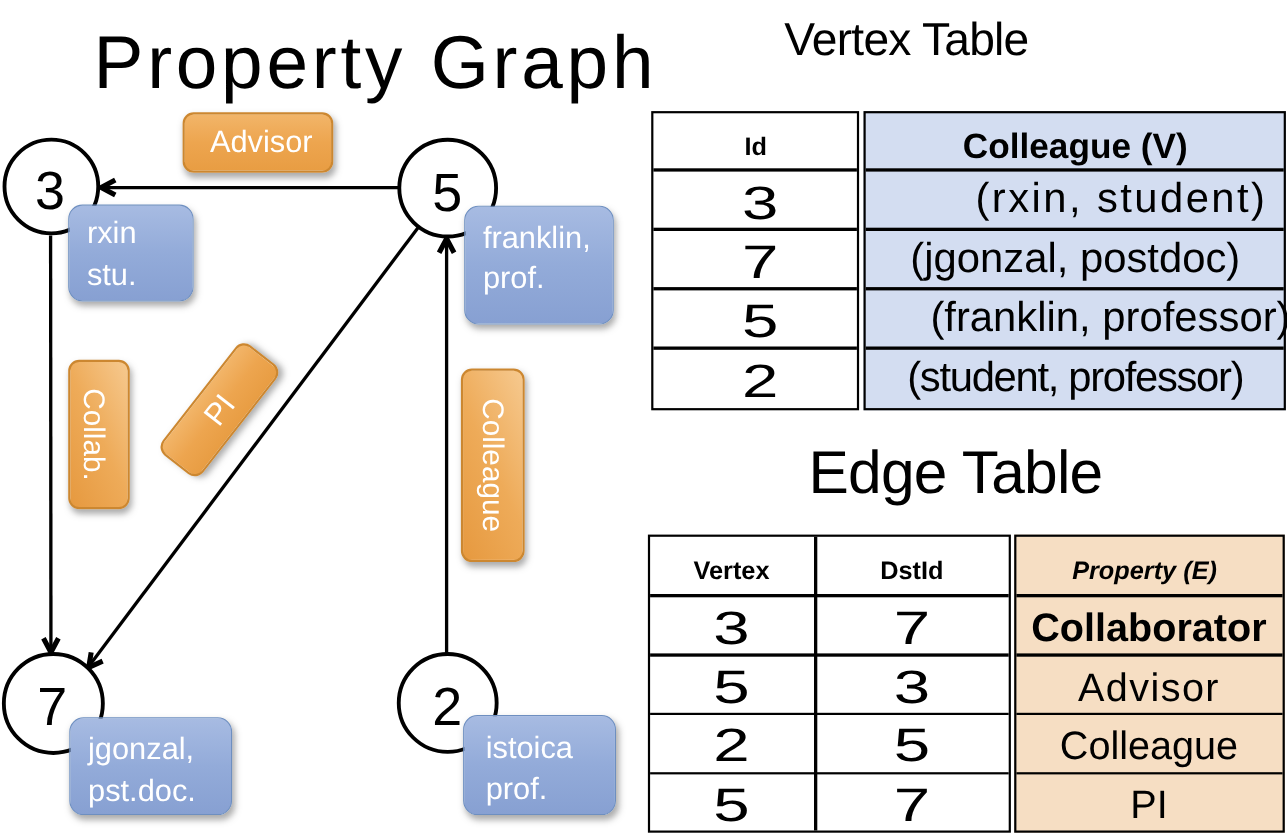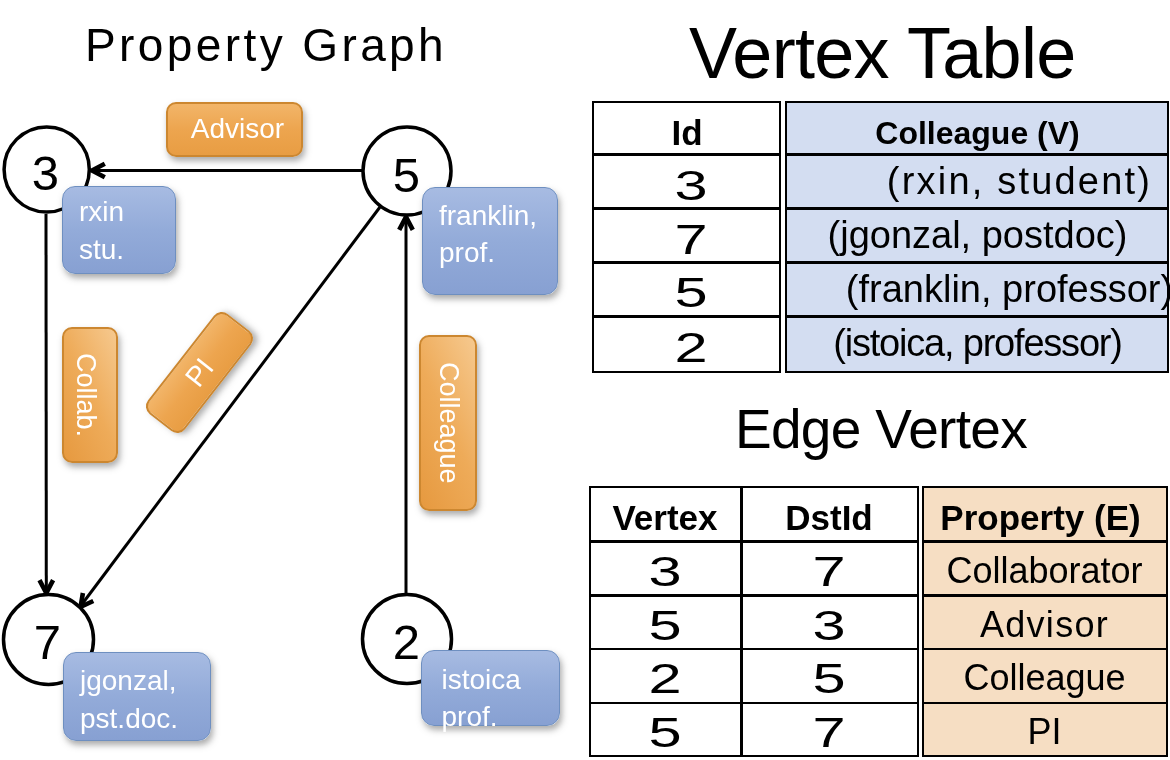--- a/index.html
+++ b/index.html
@@ -22,28 +22,28 @@
         color:#fff;font-size:28px;line-height:37.5px;
         box-sizing:border-box;}
   .vtext{writing-mode:vertical-rl;}
   
   .tpart{position:absolute;border:2.4px solid #000;box-sizing:border-box;}
   .hline{position:absolute;left:0;right:0;height:2.4px;background:#000;}
   .vline{position:absolute;top:0;bottom:0;width:2.4px;background:#000;}
   .cell{position:absolute;display:flex;align-items:center;justify-content:center;
         color:#000;}
   .num{font-size:42.5px;padding-top:4px;transform:scaleX(1.4);}
-  .hdr{font-weight:bold;font-size:35px;padding-top:4px;}
+  .hdr{font-weight:bold;font-size:23px;padding-top:4px;}
 </style>
 </head>
 <body>
 
-  <div class="title" style="left:85px;top:17.6px;font-size:46px;letter-spacing:3.4px;">Property Graph</div>
-  <div class="title" style="left:689px;top:11.5px;font-size:72px;letter-spacing:-0.7px;">Vertex Table</div>
-  <div class="title" style="left:735px;top:396.7px;font-size:55px;letter-spacing:-0.7px;">Edge Vertex</div>
+  <div class="title" style="left:85px;top:17.6px;font-size:68px;letter-spacing:3.4px;">Property Graph</div>
+  <div class="title" style="left:713px;top:11.5px;font-size:42px;letter-spacing:-0.7px;">Vertex Table</div>
+  <div class="title" style="left:735px;top:396.7px;font-size:55px;letter-spacing:-0.7px;">Edge Table</div>
 
   <svg class="abs" style="left:0;top:0;" width="580" height="760" viewBox="0 0 580 760">
     <g stroke="#000" stroke-width="3" fill="none">
       <line x1="362" y1="170.5" x2="94" y2="170.5"></line>
       <line x1="46" y1="214" x2="46.3" y2="591"></line>
       <line x1="406" y1="595" x2="406" y2="219"></line>
       <line x1="380" y1="207" x2="80.6" y2="606"></line>
     </g>
 
     <g stroke="#000" stroke-width="4.6" fill="none" stroke-linecap="butt" stroke-linejoin="miter">
@@ -71,21 +71,21 @@
     <span class="vtext" style="position:relative;left:-5px;">Collab.</span>
   </div>
   <div class="obox" style="left:419px;top:335px;width:58px;height:176px;font-size:27px;background:linear-gradient(245deg,#f6c98f 0%,#eeab59 50%,#e6993f 100%);">
     <span class="vtext">Colleague</span>
   </div>
   <div class="obox" style="left:136px;top:349px;width:127px;height:47px;transform:rotate(-52deg);">PI</div>
 
   <div class="bbox" style="left:62px;top:185.5px;width:114px;height:88px;padding:6.5px 0 0 16px;">rxin<br>stu.</div>
   <div class="bbox" style="left:422px;top:187px;width:136px;height:108px;padding:8.5px 0 0 16px;">franklin,<br>prof.</div>
   <div class="bbox" style="left:63px;top:651.5px;width:148px;height:89px;padding:9.5px 0 0 16px;">jgonzal,<br>pst.doc.</div>
-  <div class="bbox" style="left:420.5px;top:649.7px;width:139.5px;height:76px;padding:10px 0 0 20px;">istoica<br>prof.</div>
+  <div class="bbox" style="left:420.5px;top:649.7px;width:139.5px;height:91px;padding:10px 0 0 20px;">istoica<br>prof.</div>
 
   <div class="tpart" style="left:592.3px;top:101.1px;width:189.2px;height:271.6px;">
     <div class="hline" style="top:50.4px;"></div>
     <div class="hline" style="top:104.4px;"></div>
     <div class="hline" style="top:158.3px;"></div>
     <div class="hline" style="top:212.2px;"></div>
   </div>
   <div class="tpart" style="left:785.3px;top:101.1px;width:384px;height:271.6px;background:#d3ddf1;">
     <div class="hline" style="top:50.4px;"></div>
     <div class="hline" style="top:104.4px;"></div>
@@ -95,43 +95,43 @@
 
   <div class="cell hdr" style="left:593px;top:102px;width:188px;height:54px;">Id</div>
   <div class="cell num" style="left:593px;top:154.6px;width:188px;height:54px;transform:translateX(4px) scaleX(1.4);">3</div>
   <div class="cell num" style="left:593px;top:208.5px;width:188px;height:54px;transform:translateX(4px) scaleX(1.4);">7</div>
   <div class="cell num" style="left:593px;top:262.4px;width:188px;height:54px;transform:translateX(4px) scaleX(1.4);">5</div>
   <div class="cell num" style="left:593px;top:316.3px;width:188px;height:55px;transform:translateX(4px) scaleX(1.4);">2</div>
   <div class="cell hdr" style="left:786px;top:102px;width:383px;height:54px;font-size:32px;padding-top:4px;">Colleague (V)</div>
   <div class="cell" style="left:828px;top:154.6px;width:383px;height:54px;font-size:38px;letter-spacing:2.2px;">(rxin, student)</div>
   <div class="cell" style="left:786px;top:208.5px;width:383px;height:54px;font-size:38px;">(jgonzal, postdoc)</div>
   <div class="cell" style="left:786px;top:262.4px;width:383px;height:54px;font-size:38px;margin-left:32px;">(franklin, professor)</div>
-  <div class="cell" style="left:786px;top:316.3px;width:383px;height:55px;font-size:38px;letter-spacing:-1.2px;">(istoica, professor)</div>
+  <div class="cell" style="left:786px;top:316.3px;width:383px;height:55px;font-size:38px;letter-spacing:-1.2px;">(student, professor)</div>
 
   <div class="tpart" style="left:589.3px;top:485.8px;width:330px;height:271.6px;">
     <div class="vline" style="left:149px;"></div>
     <div class="hline" style="top:52.6px;"></div>
     <div class="hline" style="top:106.5px;"></div>
     <div class="hline" style="top:160.3px;"></div>
     <div class="hline" style="top:214.2px;"></div>
   </div>
   <div class="tpart" style="left:921.5px;top:485.8px;width:246.2px;height:271.6px;background:#f6dec3;">
     <div class="hline" style="top:52.6px;"></div>
     <div class="hline" style="top:106.5px;"></div>
     <div class="hline" style="top:160.3px;"></div>
     <div class="hline" style="top:214.2px;"></div>
   </div>
 
   <div class="cell hdr" style="left:590px;top:487px;width:150px;height:54px;">Vertex</div>
   <div class="cell hdr" style="left:740px;top:487px;width:178px;height:54px;">DstId</div>
-  <div class="cell hdr" style="left:922px;top:487px;width:237px;height:54px;">Property (E)</div>
+  <div class="cell hdr" style="left:922px;top:487px;width:237px;height:54px;font-style:italic;">Property (E)</div>
   <div class="cell num" style="left:590px;top:541px;width:150px;height:54px;">3</div>
   <div class="cell num" style="left:590px;top:595px;width:150px;height:54px;">5</div>
   <div class="cell num" style="left:590px;top:648px;width:150px;height:54px;">2</div>
   <div class="cell num" style="left:590px;top:702px;width:150px;height:54px;">5</div>
   <div class="cell num" style="left:740px;top:541px;width:178px;height:54px;">7</div>
   <div class="cell num" style="left:740px;top:595px;width:178px;height:54px;">3</div>
   <div class="cell num" style="left:740px;top:648px;width:178px;height:54px;">5</div>
   <div class="cell num" style="left:740px;top:702px;width:178px;height:54px;">7</div>
-  <div class="cell" style="left:922px;top:541px;width:245px;height:54px;font-size:36px;padding-top:3px;">Collaborator</div>
+  <div class="cell" style="left:922px;top:541px;width:245px;height:54px;font-size:36px;padding-top:3px;font-weight:bold;">Collaborator</div>
   <div class="cell" style="left:922px;top:595px;width:245px;height:54px;font-size:36px;padding-top:3px;letter-spacing:1.3px;">Advisor</div>
   <div class="cell" style="left:922px;top:648px;width:245px;height:54px;font-size:36px;padding-top:3px;">Colleague</div>
   <div class="cell" style="left:922px;top:702px;width:245px;height:54px;font-size:36px;padding-top:3px;">PI</div>
 
 </body></html>

